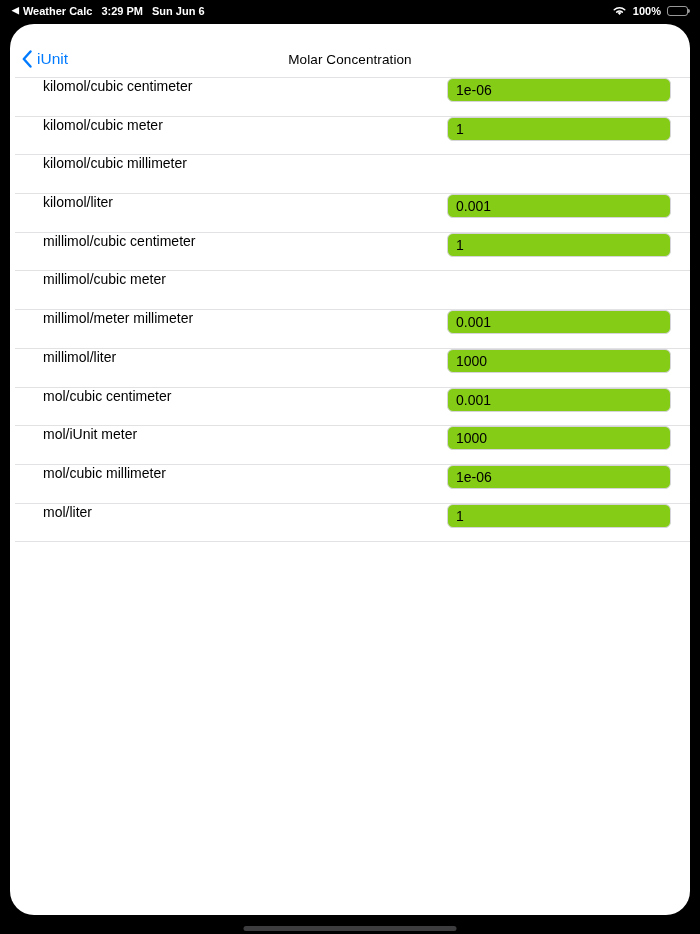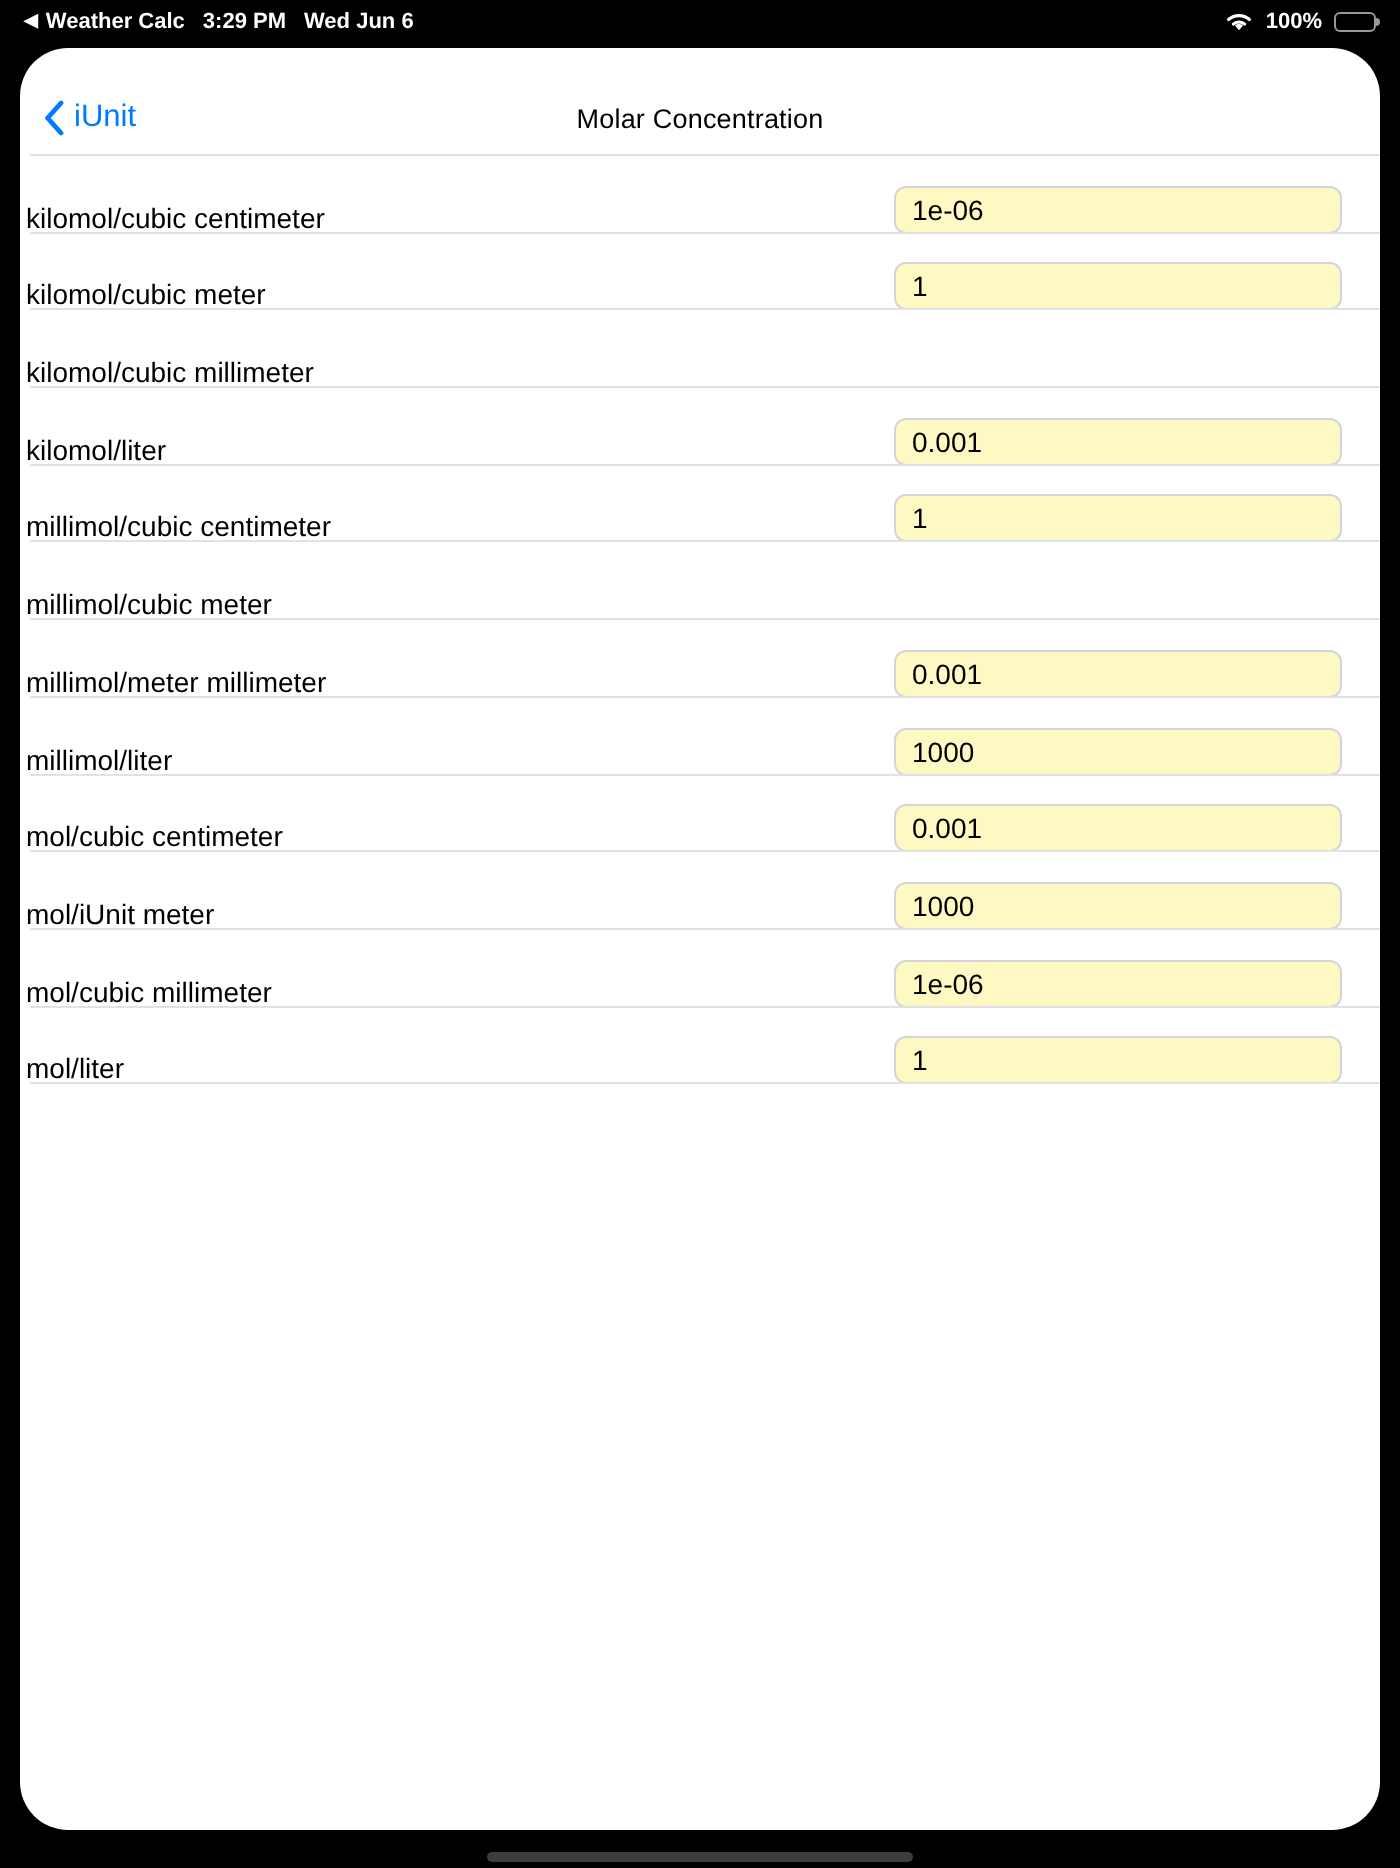--- a/index.html
+++ b/index.html
@@ -81,30 +81,30 @@
   .back-button svg { display: block; margin-right: 5px; }
   .nav-title {
     font-size: 13.5px; font-weight: 400; color: var(--label_fg);
     letter-spacing: 0.1px;
   }
 
   
   .unit-row {
     position: relative;
     height: 38.7px;
-    display: flex; align-items: flex-end; justify-content: space-between;
-    padding-left: 3px;
+    display: flex; align-items: flex-start; justify-content: space-between;
+    padding-left: 33px;
   }
   .unit-label { font-size: 14px; color: var(--label_fg); }
   .unit-value-input {
     width: 224px; height: 24px;
     margin-right: 19px;
     border: 1px solid var(--field_border);
     border-radius: 6px;
-    background: #fef9c3;
+    background: #84cc16;
     font-family: "Liberation Sans", sans-serif;
     font-size: 14px; color: var(--label_fg);
     padding: 0 8px;
     outline: none;
   }
 
   
   .home-indicator {
     position: absolute; left: 50%; bottom: 3px;
     transform: translateX(-50%);
@@ -115,21 +115,21 @@
 </head>
 <body>
 
 <div class="status-bar">
   <div class="status-left">
     <span style="display:flex;align-items:center;">
       <span class="back-to-app-icon">◀</span>
       <span>Weather Calc</span>
     </span>
     <span>3:29 PM</span>
-    <span>Wed Jun 6</span>
+    <span>Sun Jun 6</span>
   </div>
   <div class="status-right">
     <span class="wifi-icon">
       <svg width="15" height="11" viewBox="0 0 16 12">
         <path d="M8 11 L10.2 8.5 a3.4 3.4 0 0 0 -4.4 0 Z" fill="#fff"></path>
         <path d="M2.3 5.2 a8.6 8.6 0 0 1 11.4 0" stroke="#fff" stroke-width="1.7" fill="none" stroke-linecap="round"></path>
         <path d="M4.9 7.7 a5 5 0 0 1 6.2 0" stroke="#fff" stroke-width="1.7" fill="none" stroke-linecap="round"></path>
       </svg>
     </span>
     <span>100%</span>

